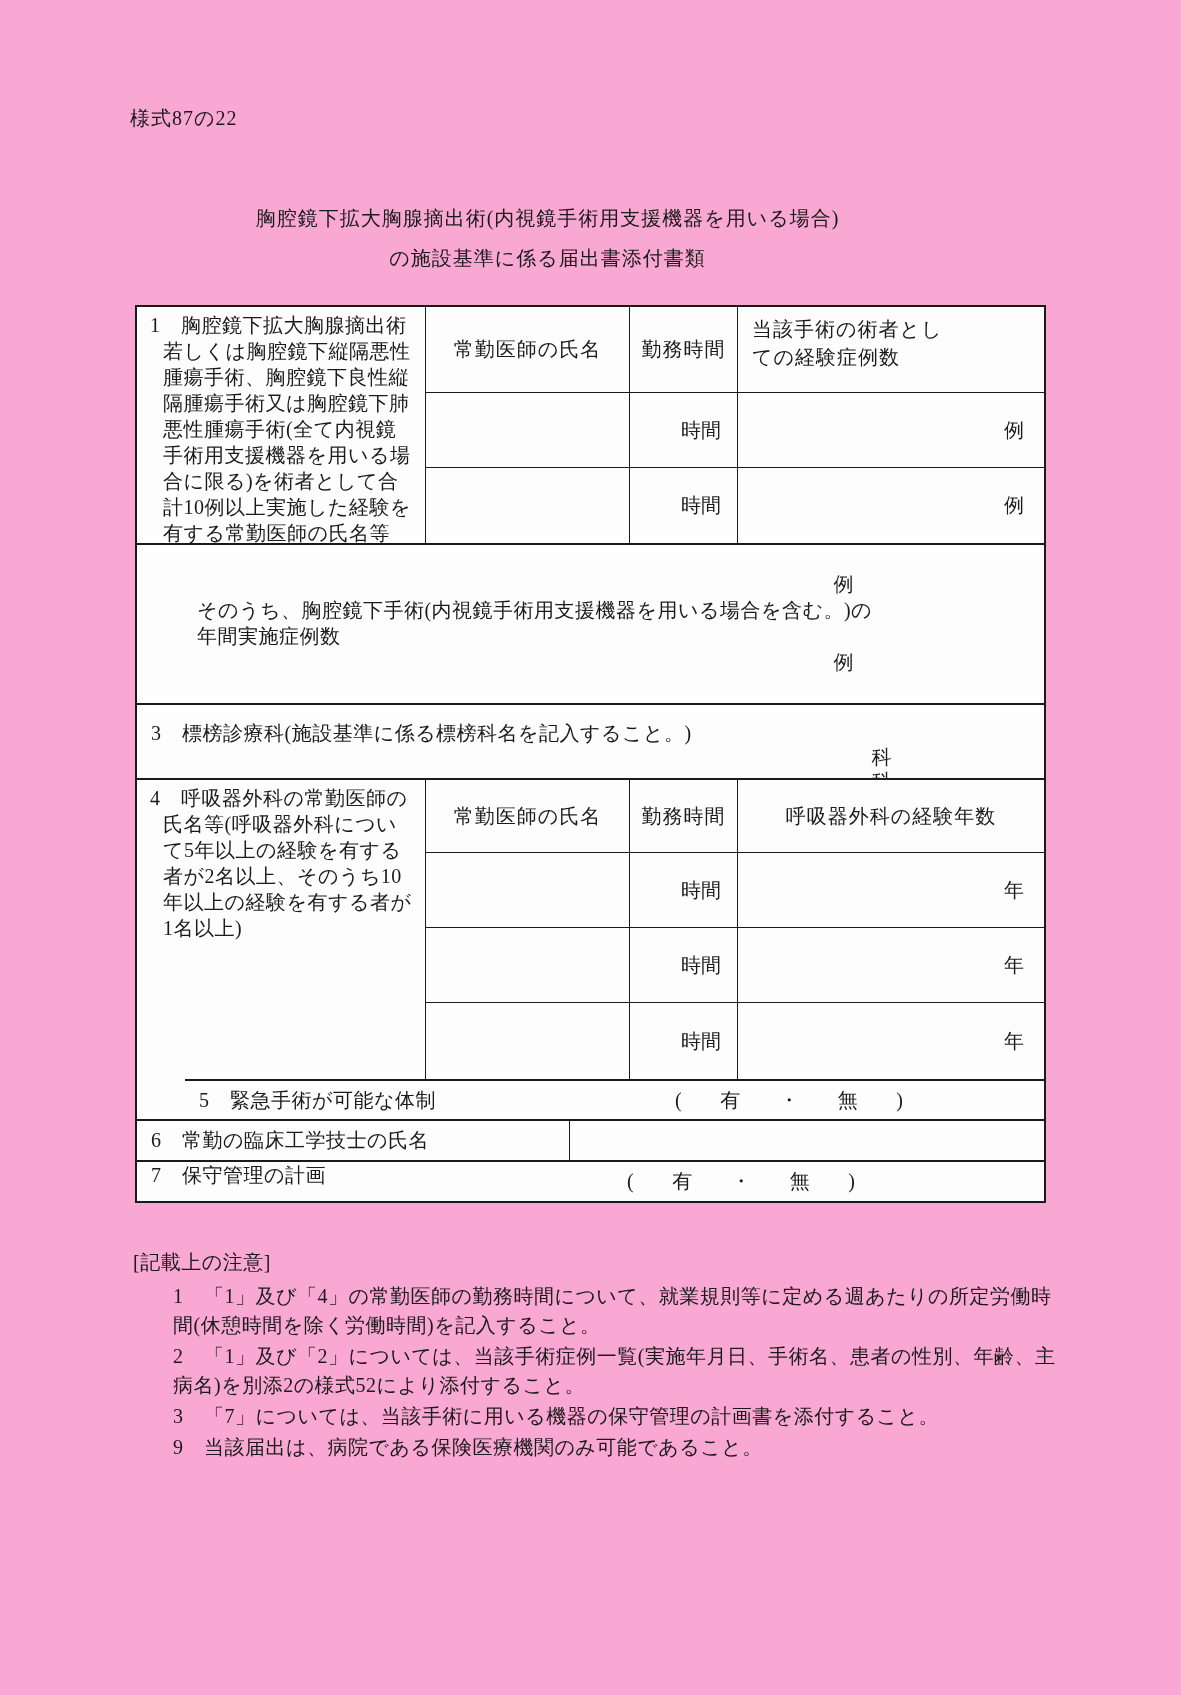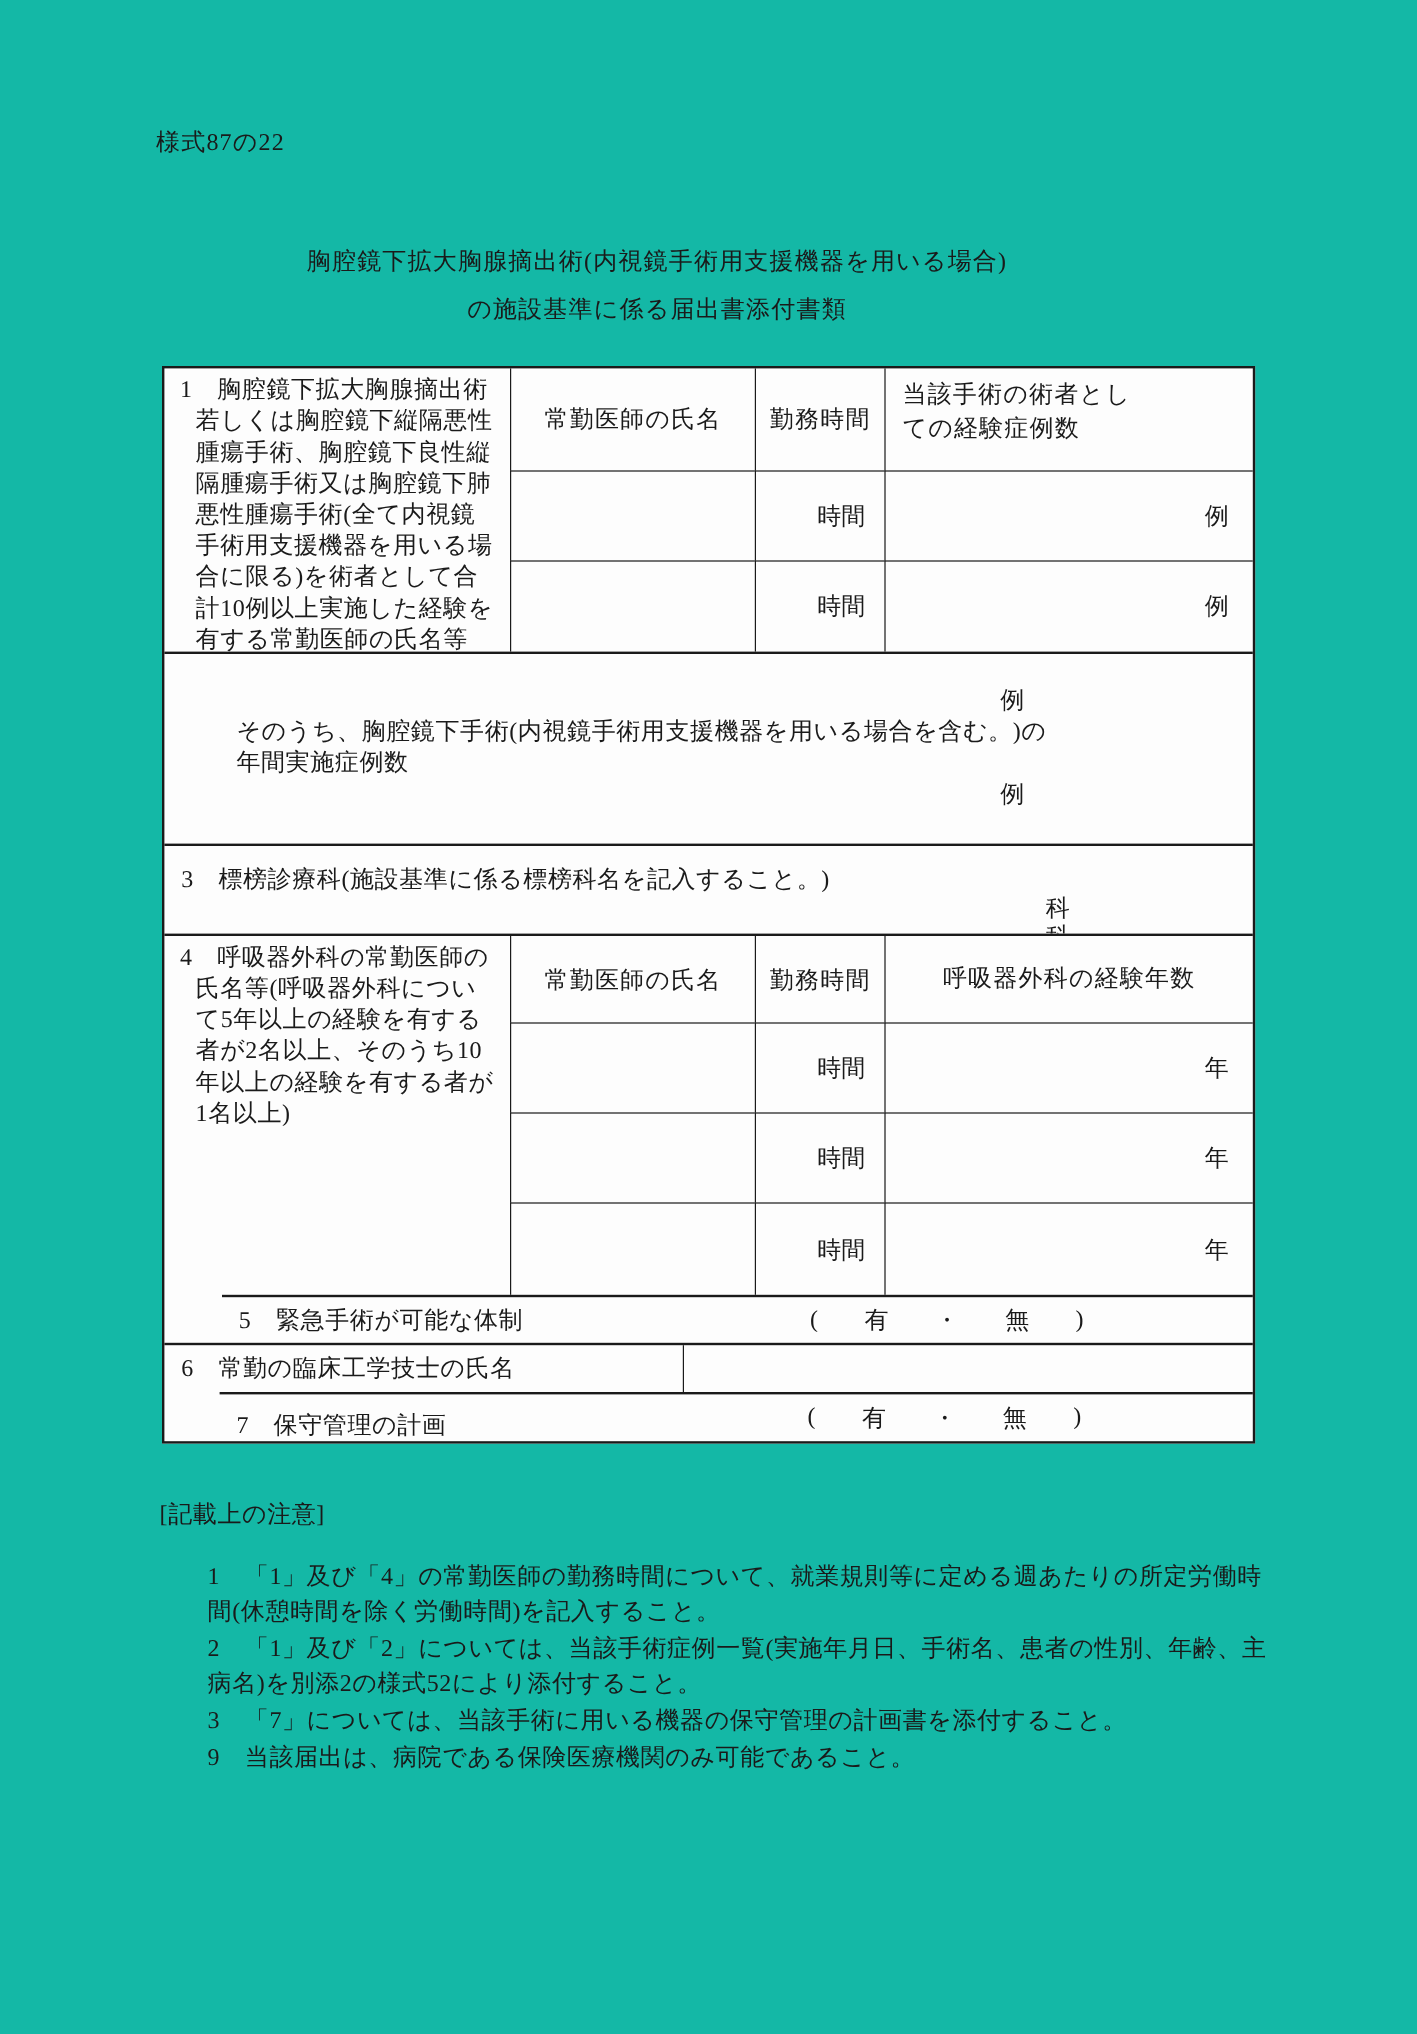--- a/index.html
+++ b/index.html
@@ -1,21 +1,21 @@
 <!DOCTYPE html>
 <html><head>
 <meta charset="utf-8">
 <style>
   * { margin:0; padding:0; box-sizing:border-box; }
   html,body { background:#e8e8e8; }
   .page {
     position:relative;
     width:1181px; height:1695px;
     margin:0 auto;
-    background:#14b8a6;
+    background:#f9a8d4;
     color:#1a1a1a;
     font-family:"Liberation Serif","DejaVu Serif",serif;
     font-size:20px;
     overflow:hidden;
   }
   .form-number { position:absolute; left:130px; top:105px; letter-spacing:1px; }
   .doc-title {
     position:absolute; left:135px; top:198px; width:825px;
     text-align:center; line-height:40px; letter-spacing:1px;
   }
@@ -57,32 +57,32 @@
   .band2 .indent { padding-left:60px; }
 
   
   .band3 { height:75px; padding-top:16px; line-height:24px; letter-spacing:0.5px; overflow:hidden; }
   .band3 .lead { padding-left:14px; }
   .band3 .unit-line { text-align:right; padding-right:152px; }
 
   
   .band5 { height:40px; display:flex; align-items:center;margin-left:48px; }
   .band6 { height:41px; display:flex;gap:11px; }
-  .band7 { height:41px; display:flex; align-items:flex-end;margin-left:46px; }
+  .band7 { height:41px; display:flex; align-items:flex-start; }
   .row-label { padding-left:14px; letter-spacing:0.5px; }
   .choice-group {
     position:absolute; left:490px; top:0; height:100%; width:228px;
     display:flex; align-items:center; justify-content:space-between;
   }
   .b6-left { width:433px; border-right:1px solid #1a1a1a; display:flex; align-items:center; }
   .b6-right { flex:1; }
 
   
   .notes { position:absolute; left:133px; top:1248px; width:928px; line-height:29px; letter-spacing:0.5px; }
-  .notes-heading { margin-bottom:23px; }
+  .notes-heading { margin-bottom:5px; }
   .note-item { padding-left:40px; margin-top:2px; }
 </style>
 </head>
 <body>
 
 <div class="page">
 
   <div class="form-number">様式87の22</div>
 
   <div class="doc-title">

